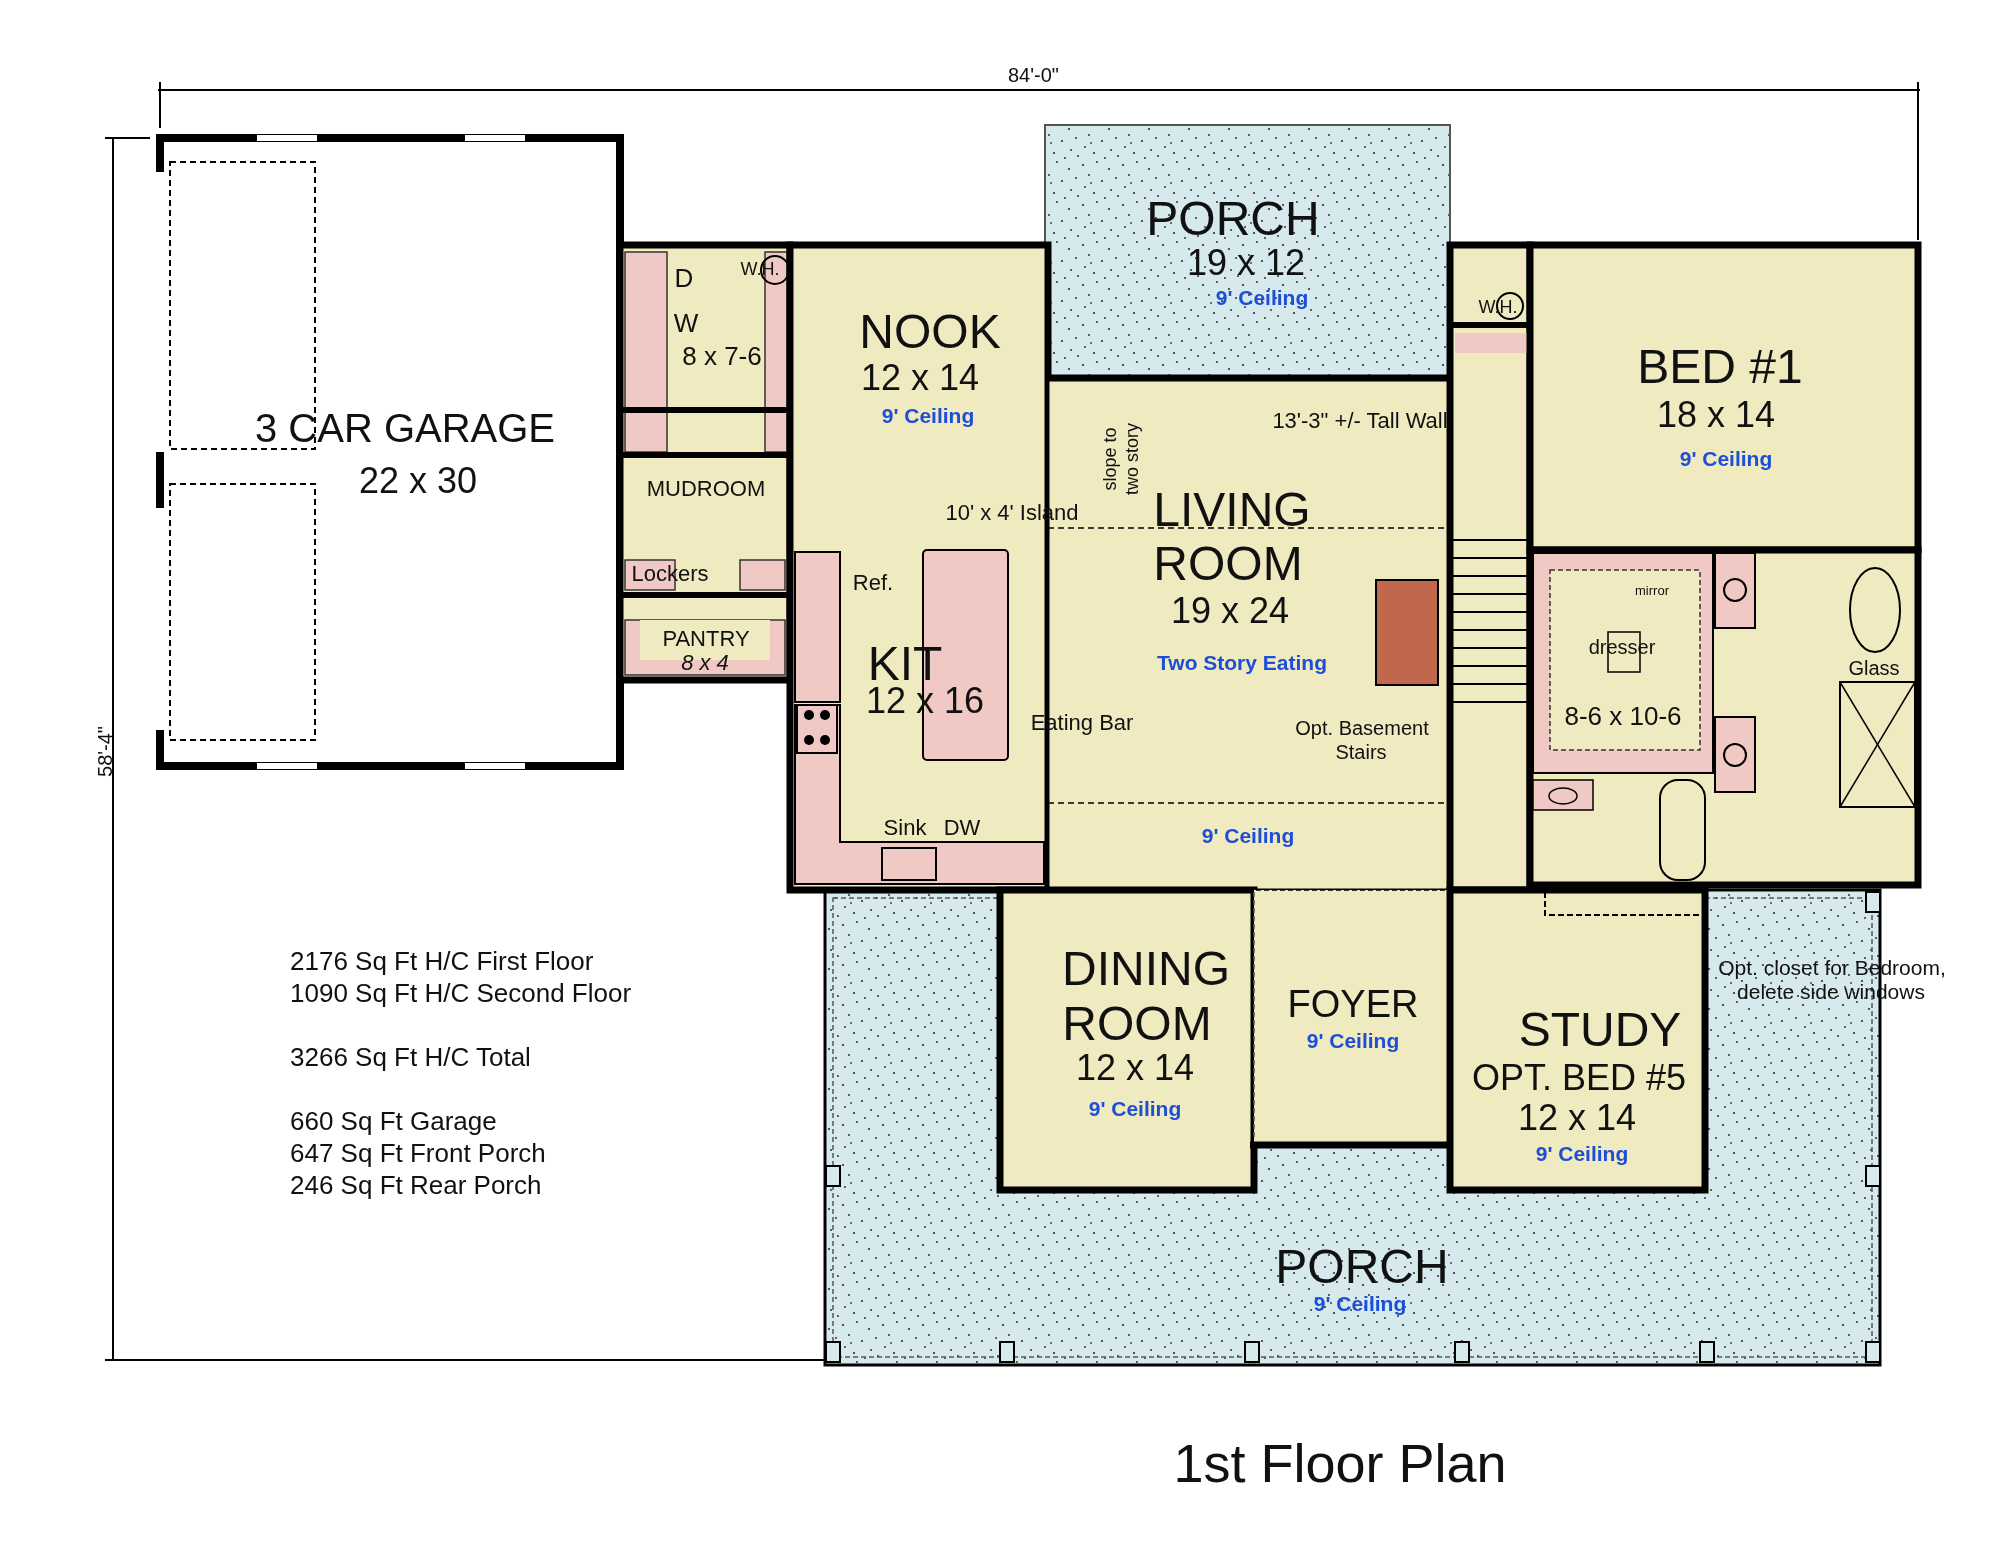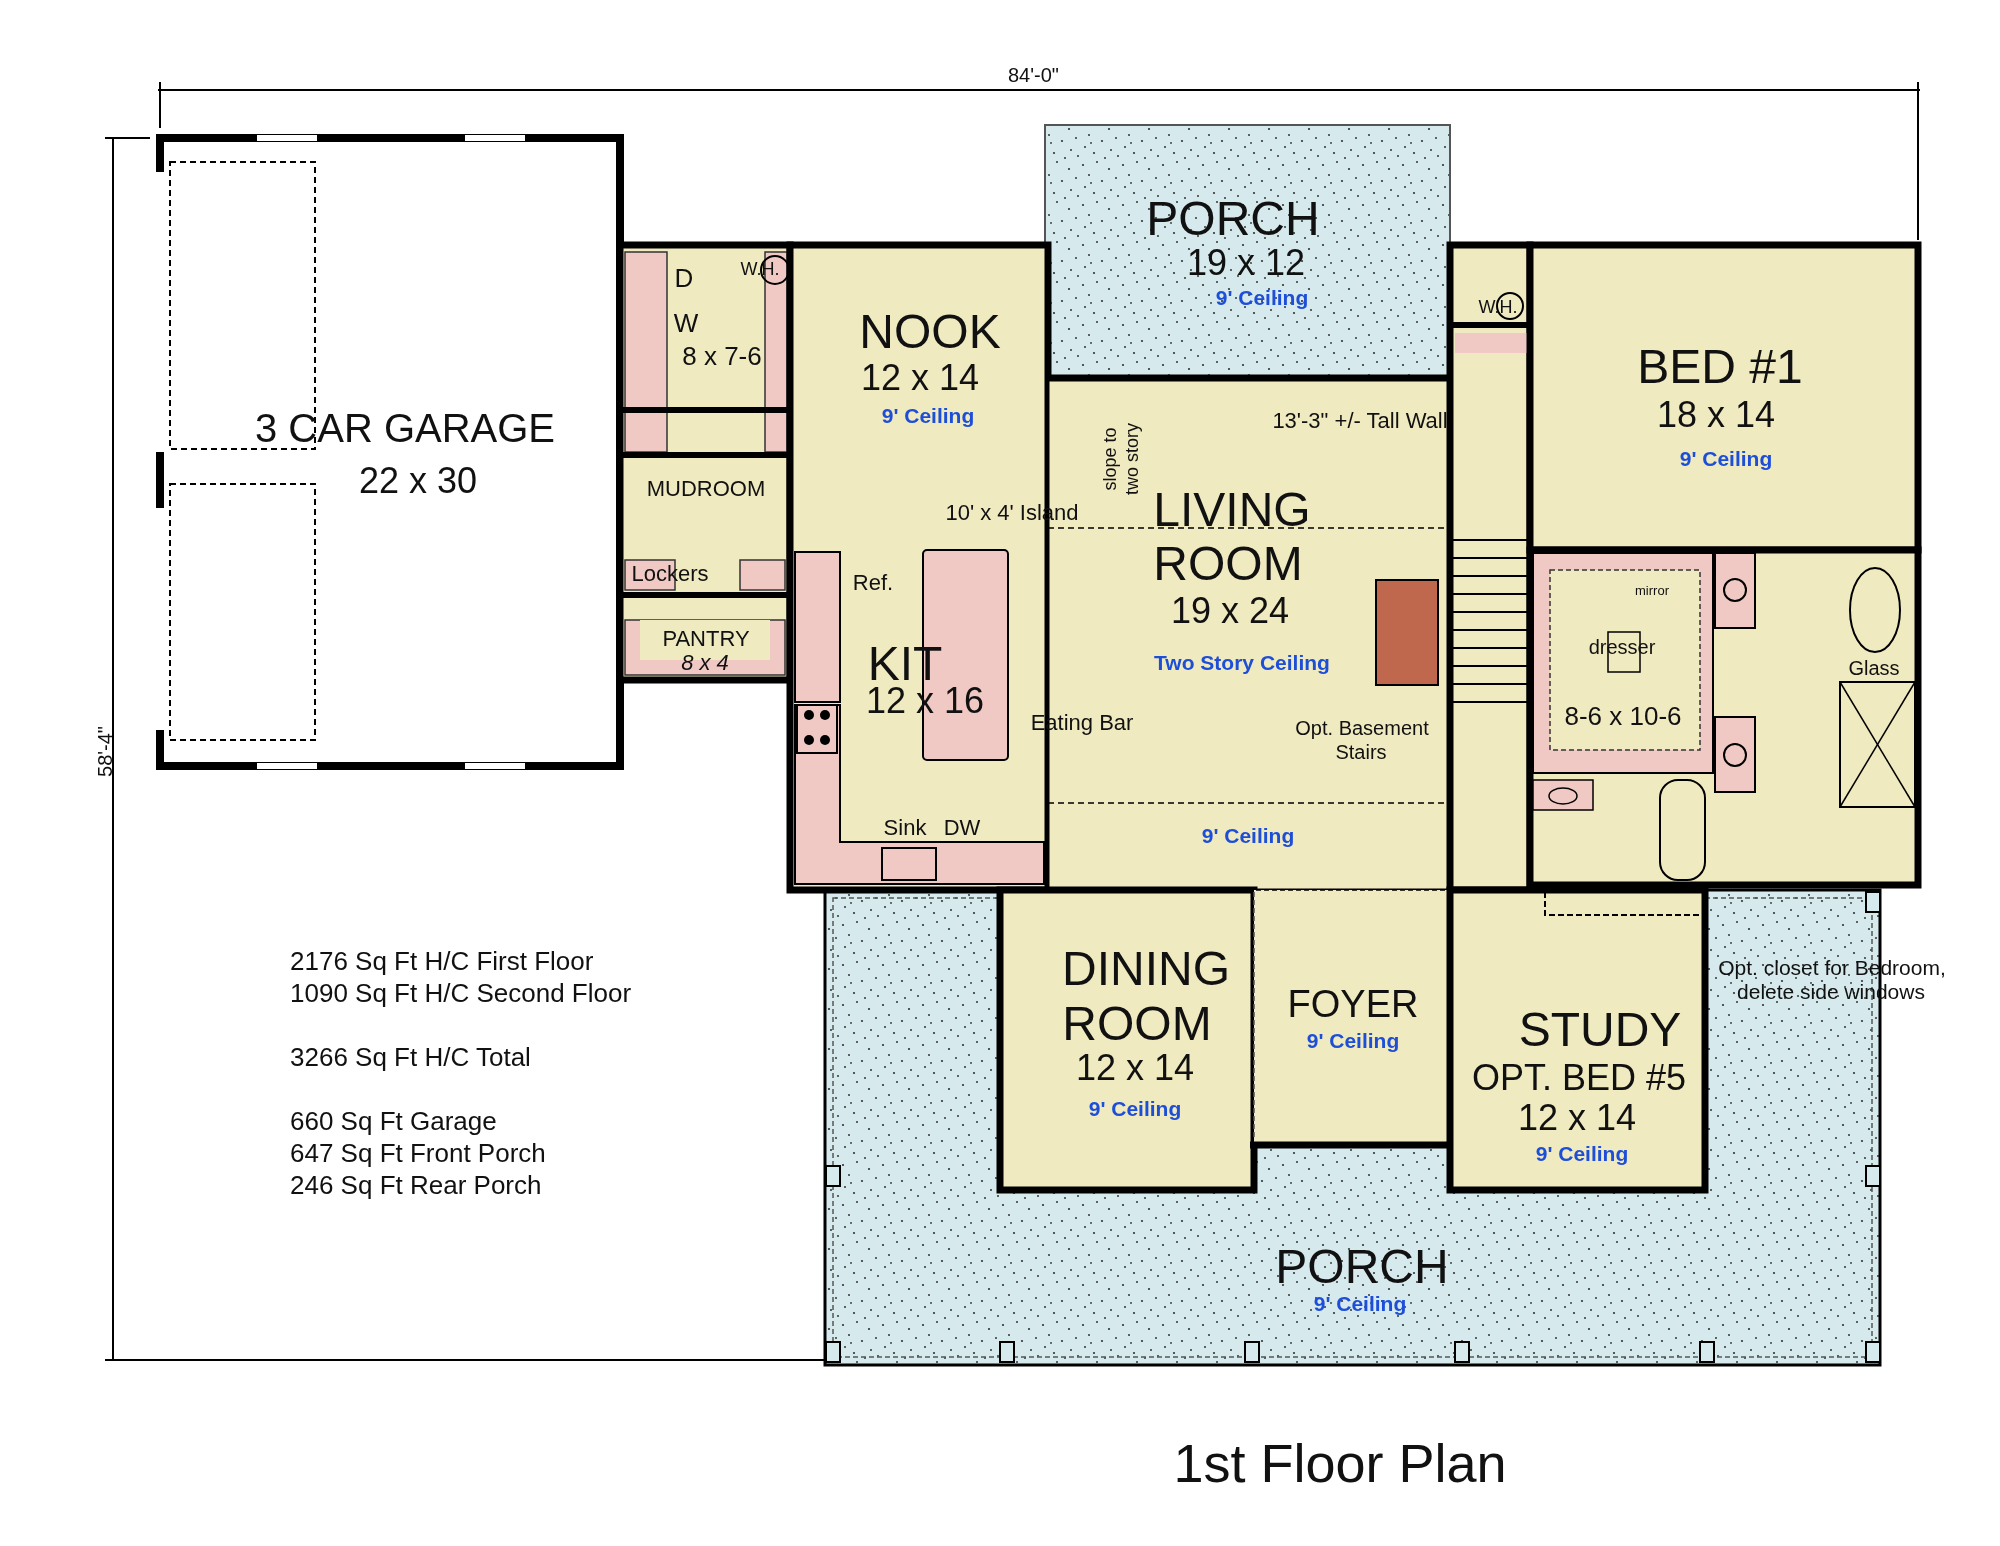--- a/index.html
+++ b/index.html
@@ -193,21 +193,21 @@
 <div class="lbl room-name" style="left:1233px;top:195px;">PORCH</div>
 <div class="lbl room-dim" style="left:1246px;top:245px;">19 x 12</div>
 <div class="lbl ceil" style="left:1262px;top:287px;">9' Ceiling</div>
 
 <div class="lbl small" style="left:1360px;top:410px;">13'-3" +/- Tall Wall</div>
 <div class="lbl" style="left:1110px;top:450px;font-size:18px;transform:translate(-50%,0) rotate(-90deg);">slope to</div>
 <div class="lbl" style="left:1132px;top:450px;font-size:18px;transform:translate(-50%,0) rotate(-90deg);">two story</div>
 <div class="lbl room-name" style="left:1232px;top:486px;">LIVING</div>
 <div class="lbl room-name" style="left:1228px;top:540px;">ROOM</div>
 <div class="lbl room-dim" style="left:1230px;top:593px;">19 x 24</div>
-<div class="lbl ceil" style="left:1242px;top:652px;">Two Story Ceiling</div>
+<div class="lbl ceil" style="left:1242px;top:652px;">Two Story Eating</div>
 <div class="lbl ceil" style="left:1248px;top:825px;">9' Ceiling</div>
 
 <div class="lbl small" style="left:1362px;top:718px;font-size:20px;">Opt. Basement</div>
 <div class="lbl small" style="left:1361px;top:742px;font-size:20px;">Stairs</div>
 <div class="lbl" style="left:1498px;top:298px;font-size:18px;">W.H.</div>
 
 <div class="lbl room-name" style="left:1720px;top:343px;">BED #1</div>
 <div class="lbl room-dim" style="left:1716px;top:397px;">18 x 14</div>
 <div class="lbl ceil" style="left:1726px;top:448px;">9' Ceiling</div>
 

